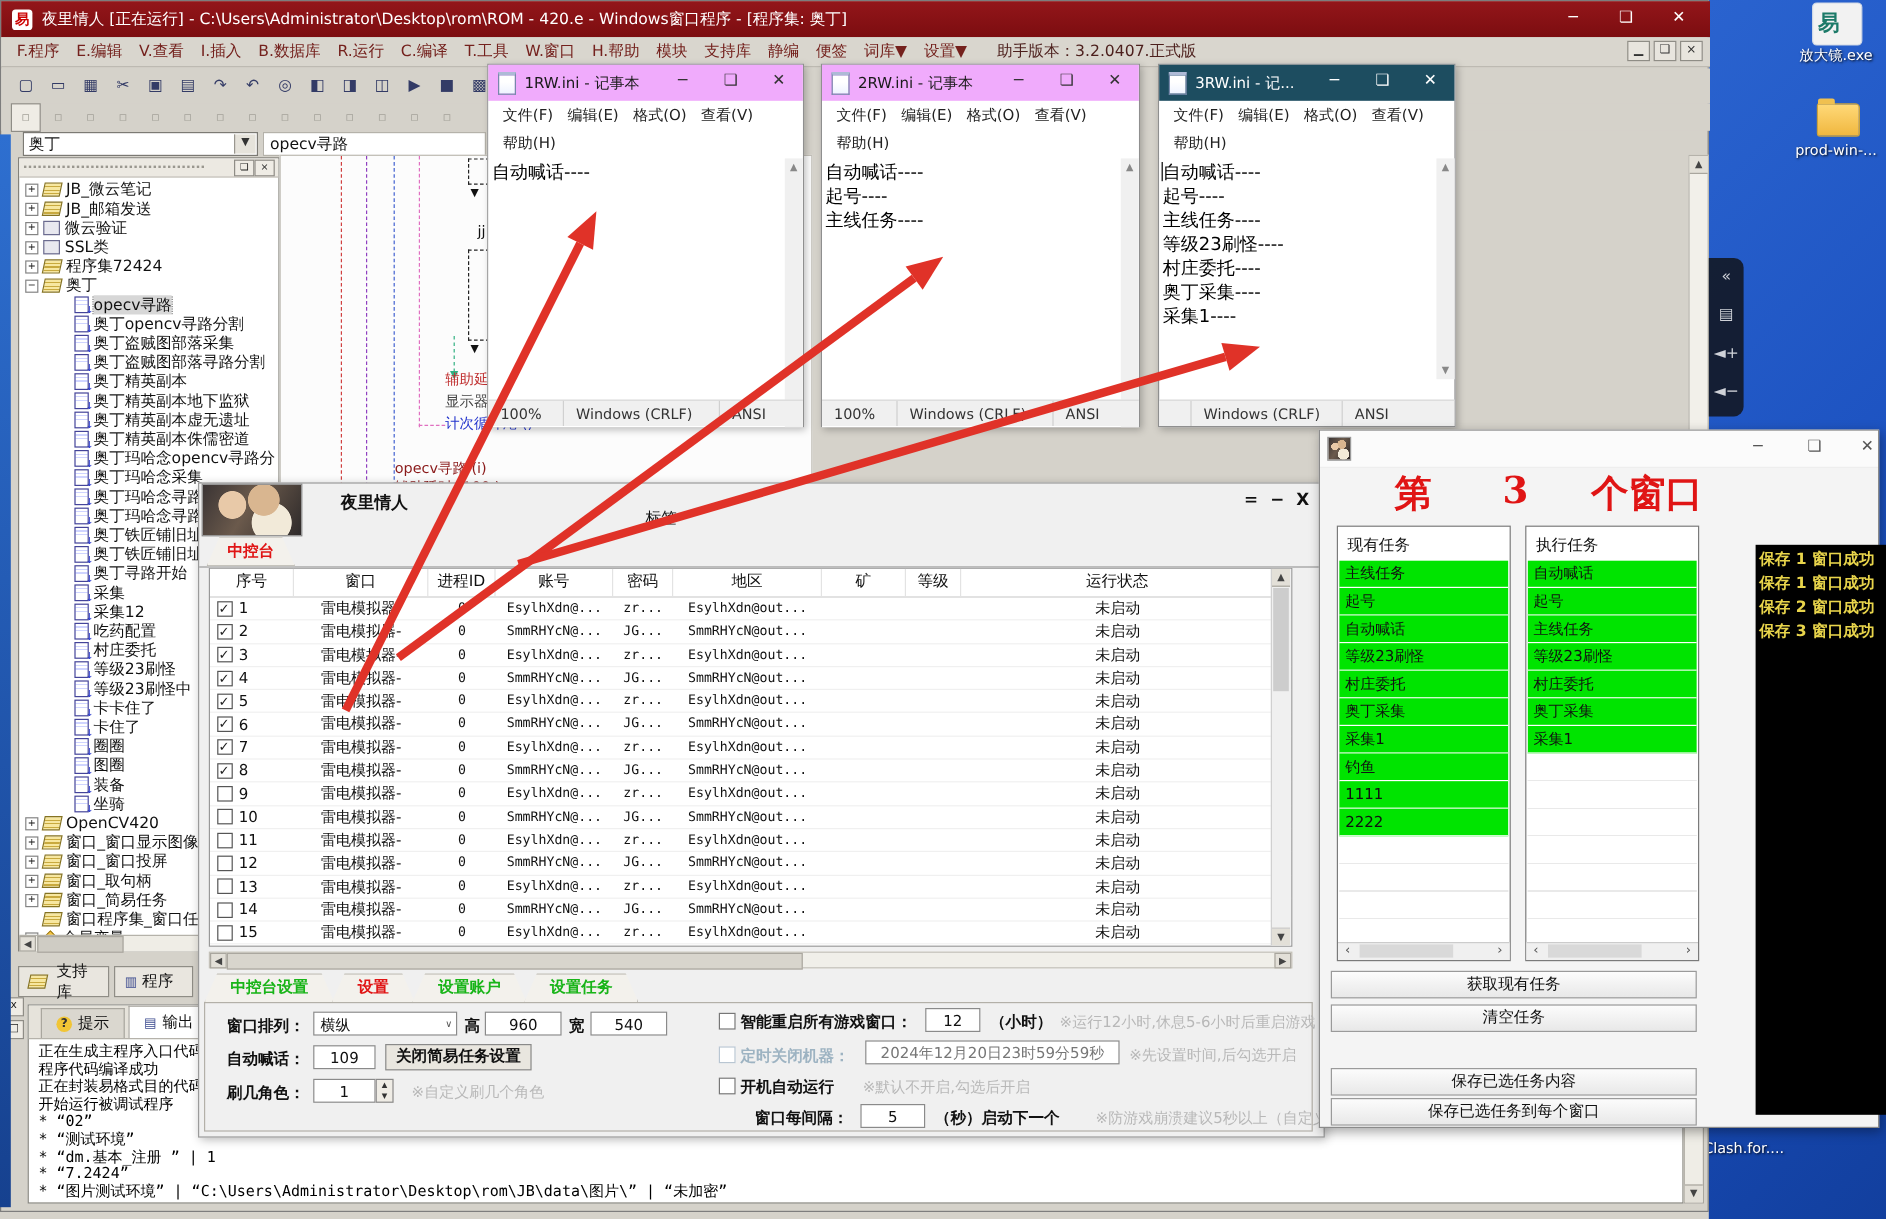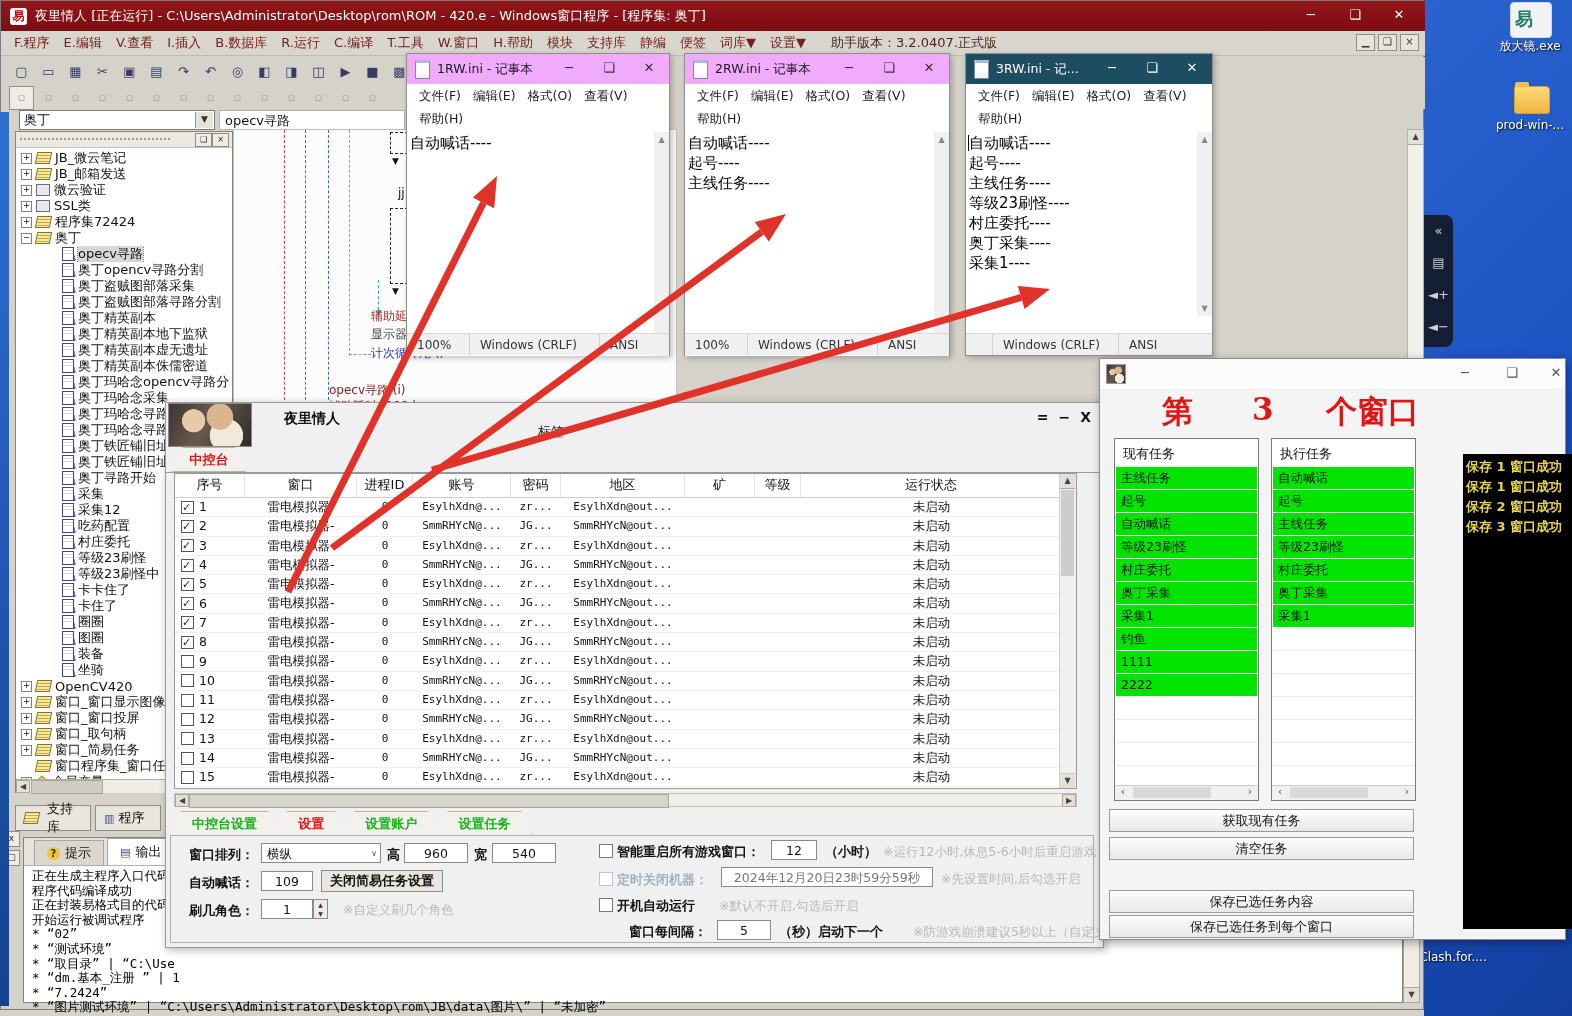--- a/index.html
+++ b/index.html
@@ -637,21 +637,20 @@
           <div>程序代码编译成功</div>
 
           <div>正在封装易格式目的代码</div>
 
           <div>开始运行被调试程序</div>
 
           <div>* “02”</div>
 
           <div>* “测试环境”</div>
 
-          <div>* “取目录”  |  “C:\Use</div>
 
           <div>* “dm.基本_注册 ”  |  1</div>
 
           <div>* “7.2424”</div>
 
           <div>* “图片测试环境”  |  “C:\Users\Administrator\Desktop\rom\JB\data\图片\”  |  “未加密”</div>
 
       </div>
     </div>
     <div id="outscroll" class="abs">

